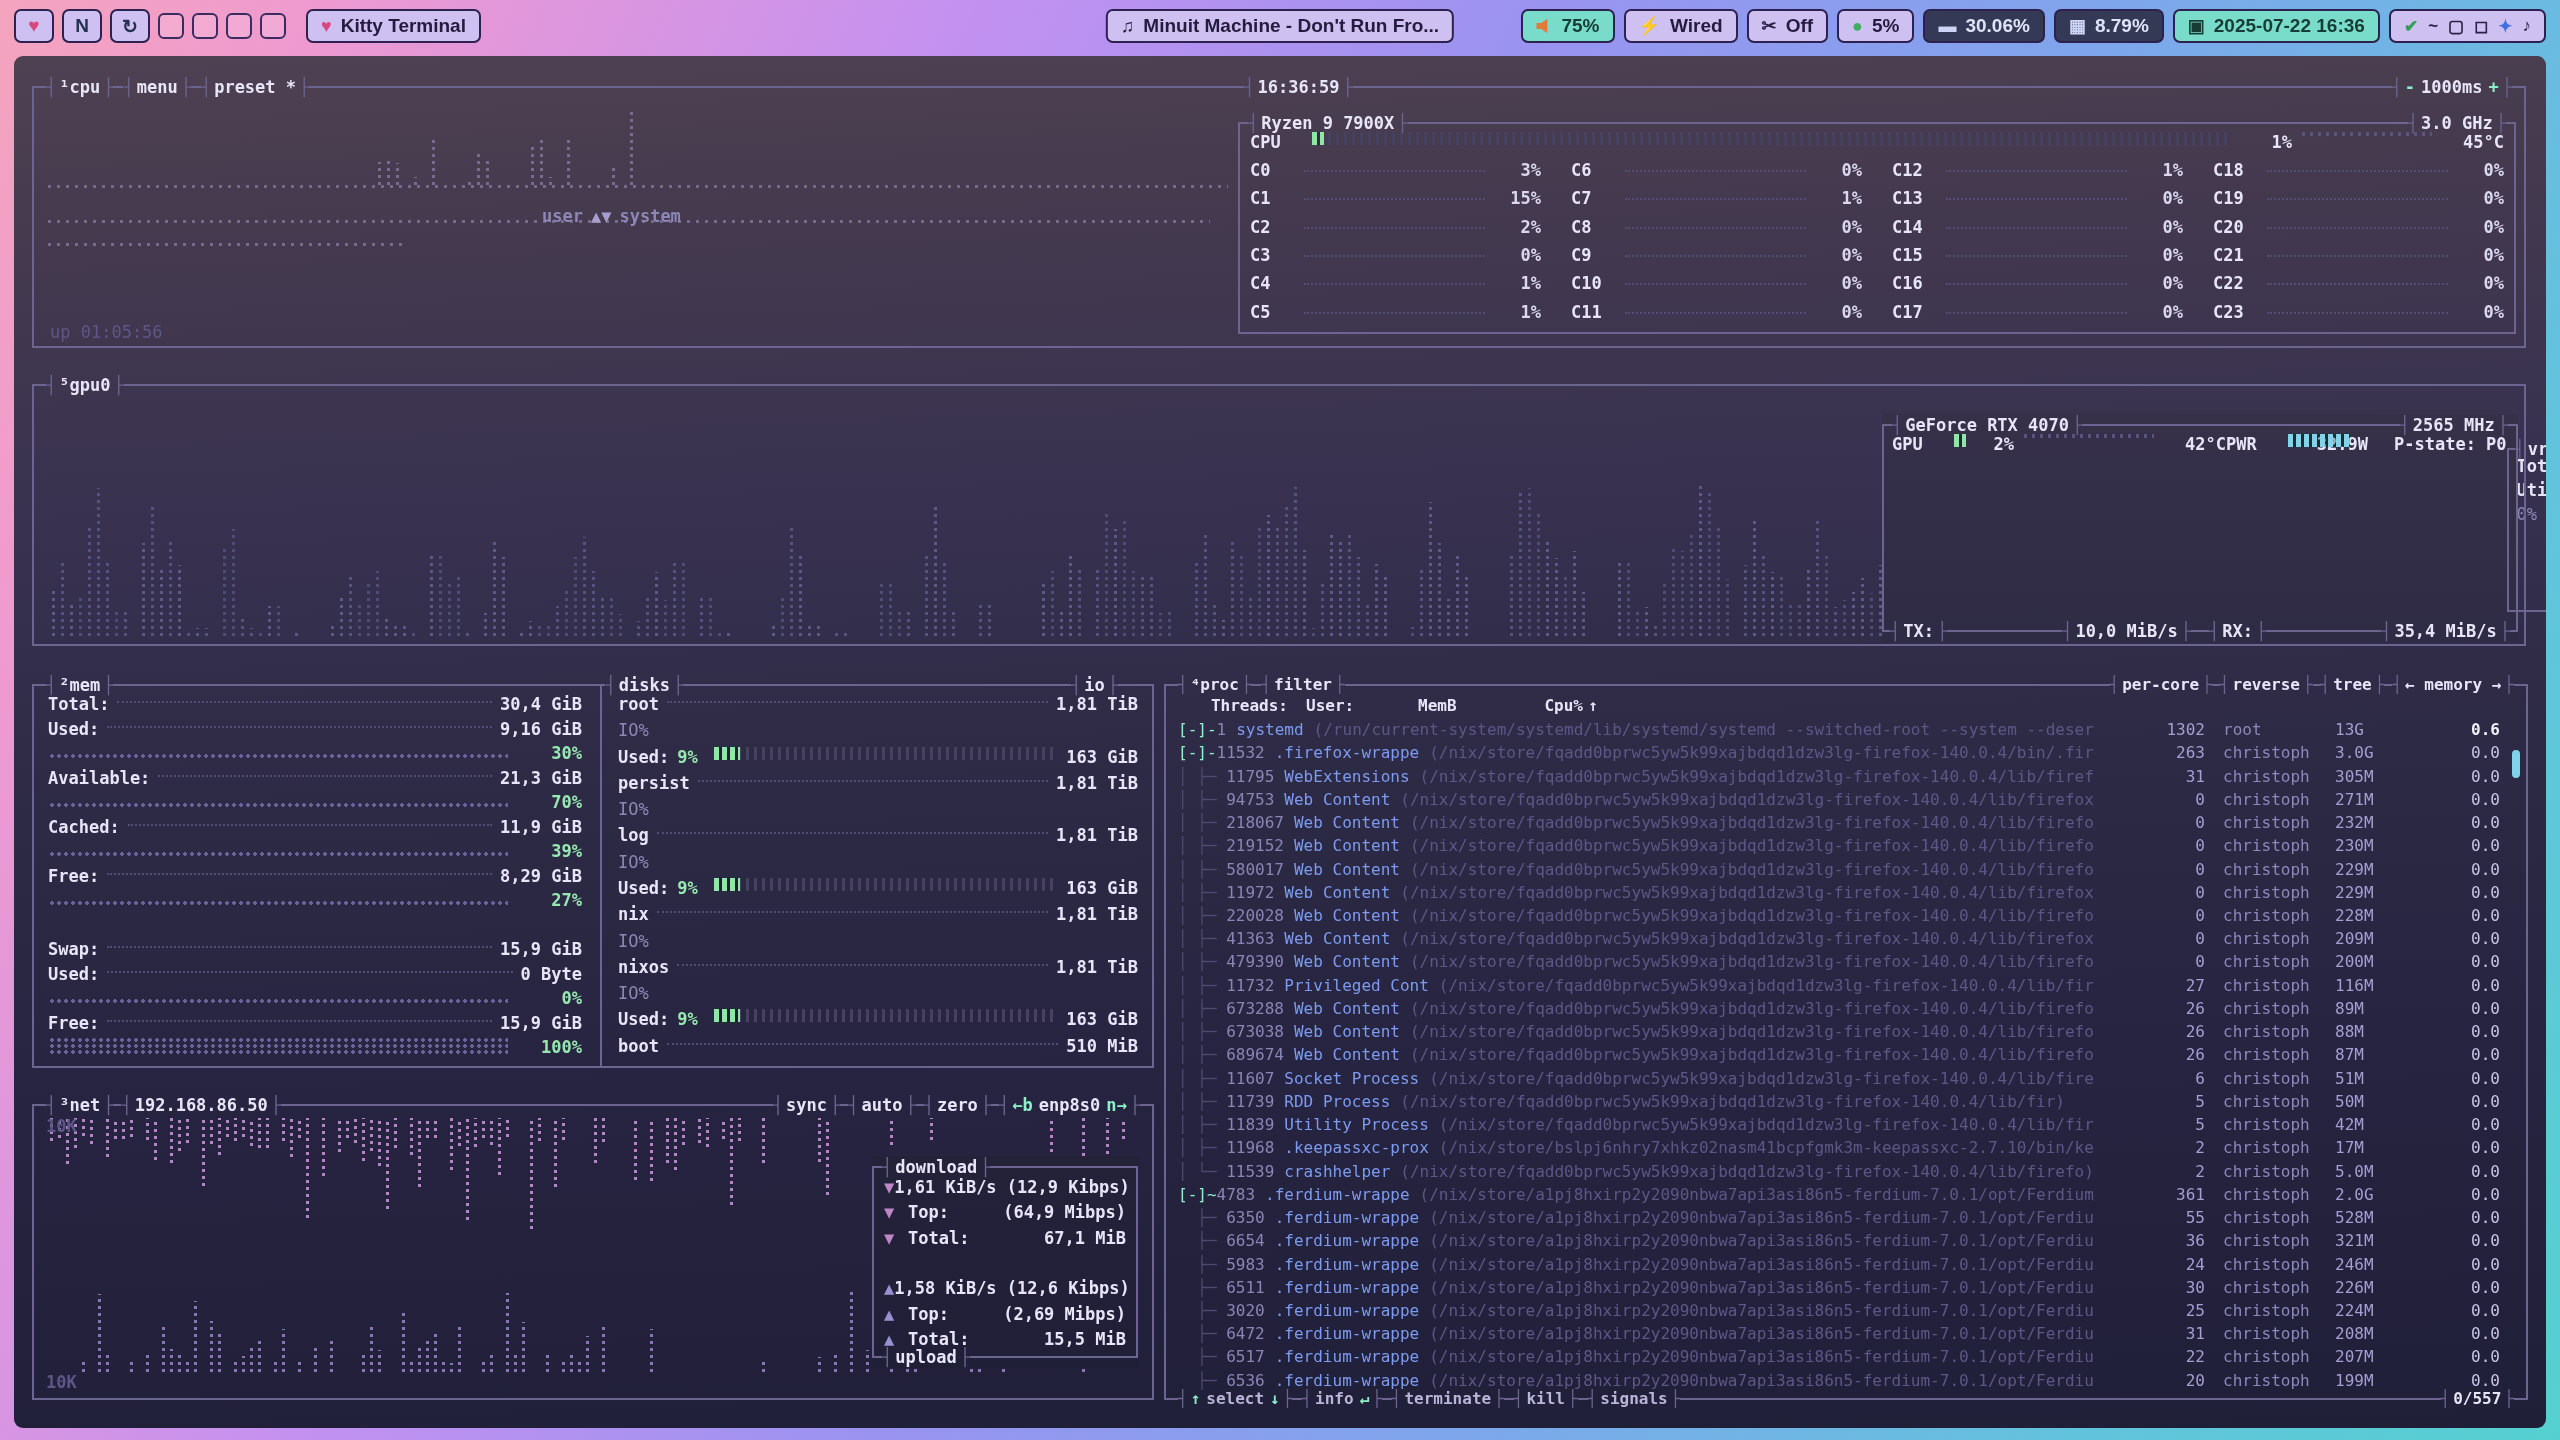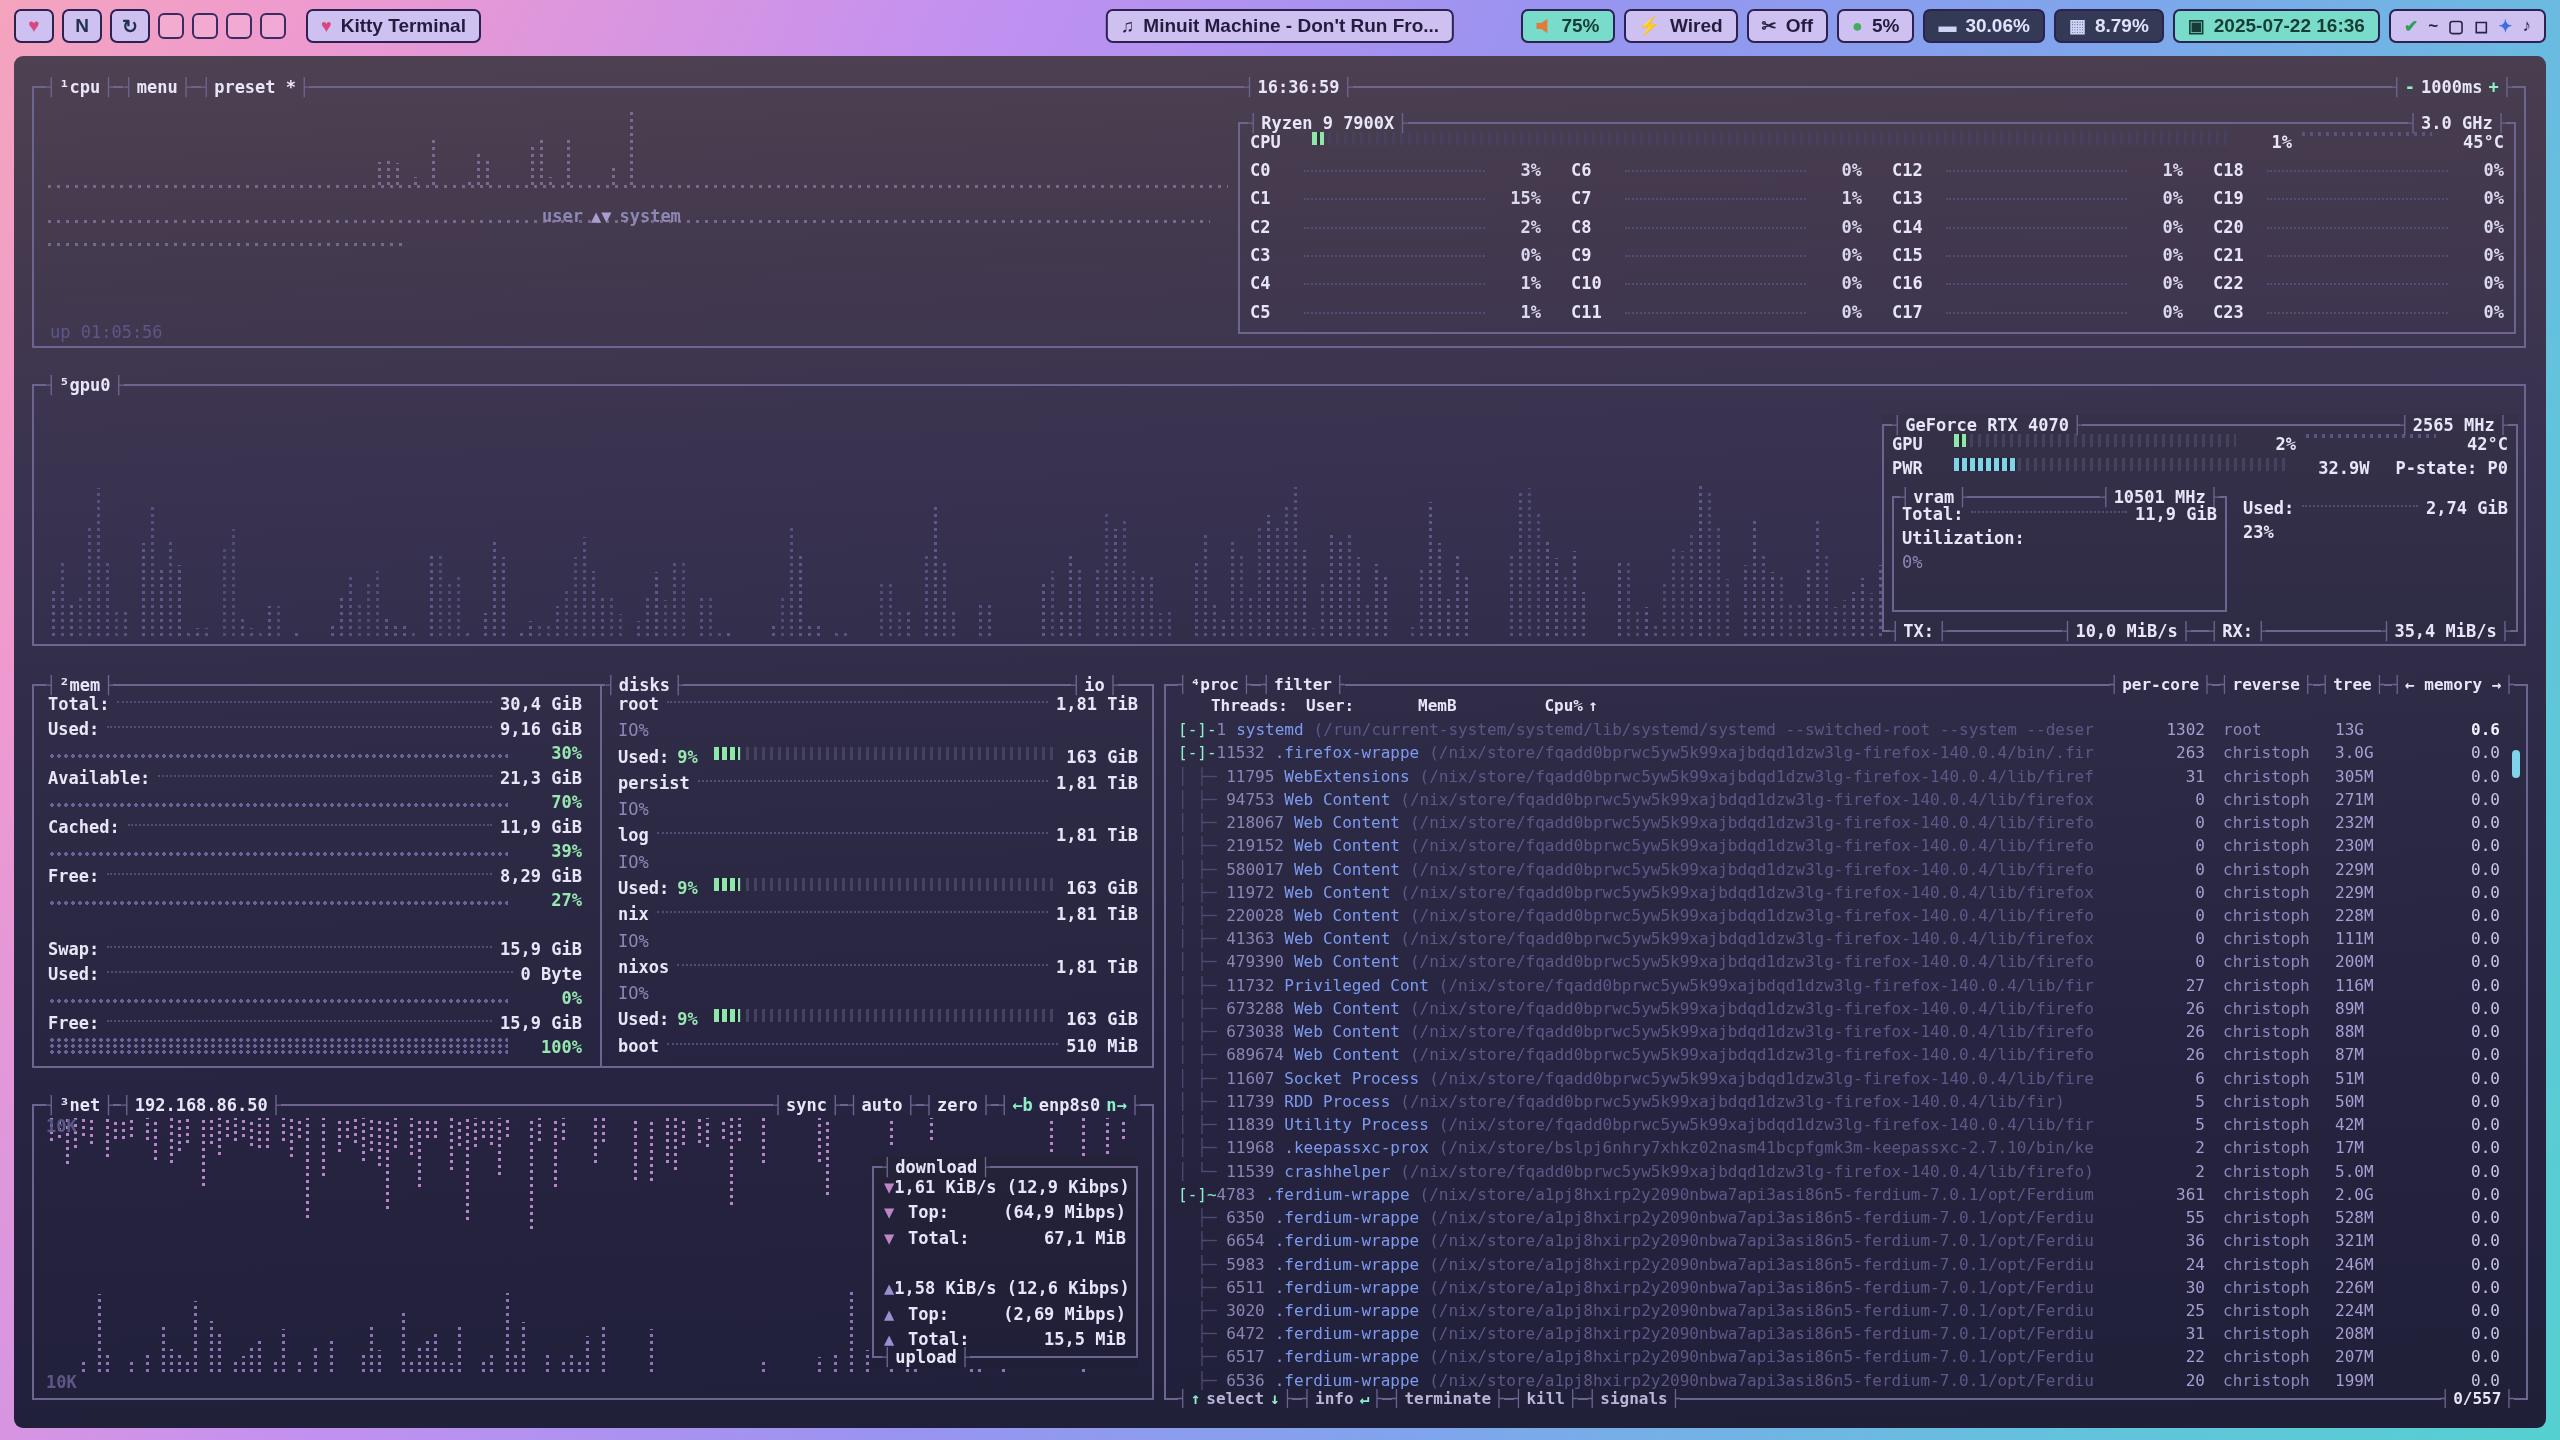--- a/index.html
+++ b/index.html
@@ -74,21 +74,21 @@
   #cores{flex:1;display:grid;grid-template-columns:repeat(4,1fr);column-gap:30px}
   .ccol{display:flex;flex-direction:column}
   .crow{display:flex;align-items:center;flex:1}
   .cname{width:46px;color:var(--fg);font-weight:700}
   .cpct{width:48px;text-align:right;color:#dad7ee;font-weight:700}
   #loadrow{justify-content:flex-end;gap:36px;padding-right:18px}
   
   #gpu{left:18px;top:318px;width:2494px;height:282px}
   #gpugraph{position:absolute;left:16px;right:16px;top:26px;bottom:16px;z-index:1}
   #gpubox{left:1850px;right:8px;top:40px;height:228px;background:linear-gradient(180deg,#363149,#2e2b45)}
-  #gpuboxc{position:absolute;inset:20px 10px 20px 10px;display:flex;flex-direction:column;z-index:2}
+  #gpuboxc{position:absolute;inset:20px 10px 20px 10px;display:flex;flex-direction:row;z-index:2}
   #gpuboxc>.mrow{height:24px}
   .vramrow{display:flex;flex:1;margin-top:4px}
   #vrambox{position:relative;width:335px}
   .vramc{position:absolute;inset:18px 10px 14px 10px;display:flex;flex-direction:column}
   .vramc>.mrow{height:24px}
   .vright{flex:1;display:flex;flex-direction:column;padding:12px 0 0 16px}
   .vright>.mrow{height:24px}
   
   #mem{left:18px;top:618px;width:1122px;height:404px}
   #memrows{position:absolute;top:20px;left:16px;width:534px;bottom:16px;display:flex;flex-direction:column;z-index:2}
@@ -1412,21 +1412,21 @@
           </div>
           <div class="prow">
             <div class="pl">
               <span class="pguide">│ ├─ </span>
               <span class="ppid">41363</span>
               <span class="pname">Web Content</span>
               <span class="pcmd">(/nix/store/fqadd0bprwc5yw5k99xajbdqd1dzw3lg-firefox-140.0.4/lib/firefox)</span>
             </div>
             <span class="pthr">0</span>
             <span class="puser">christoph</span>
-            <span class="pmem">111M</span>
+            <span class="pmem">209M</span>
             <span class="pcpu">0.0</span>
             <span class="pscr"></span>
           </div>
           <div class="prow">
             <div class="pl">
               <span class="pguide">│ ├─ </span>
               <span class="ppid">479390</span>
               <span class="pname">Web Content</span>
               <span class="pcmd">(/nix/store/fqadd0bprwc5yw5k99xajbdqd1dzw3lg-firefox-140.0.4/lib/firefox)</span>
             </div>

